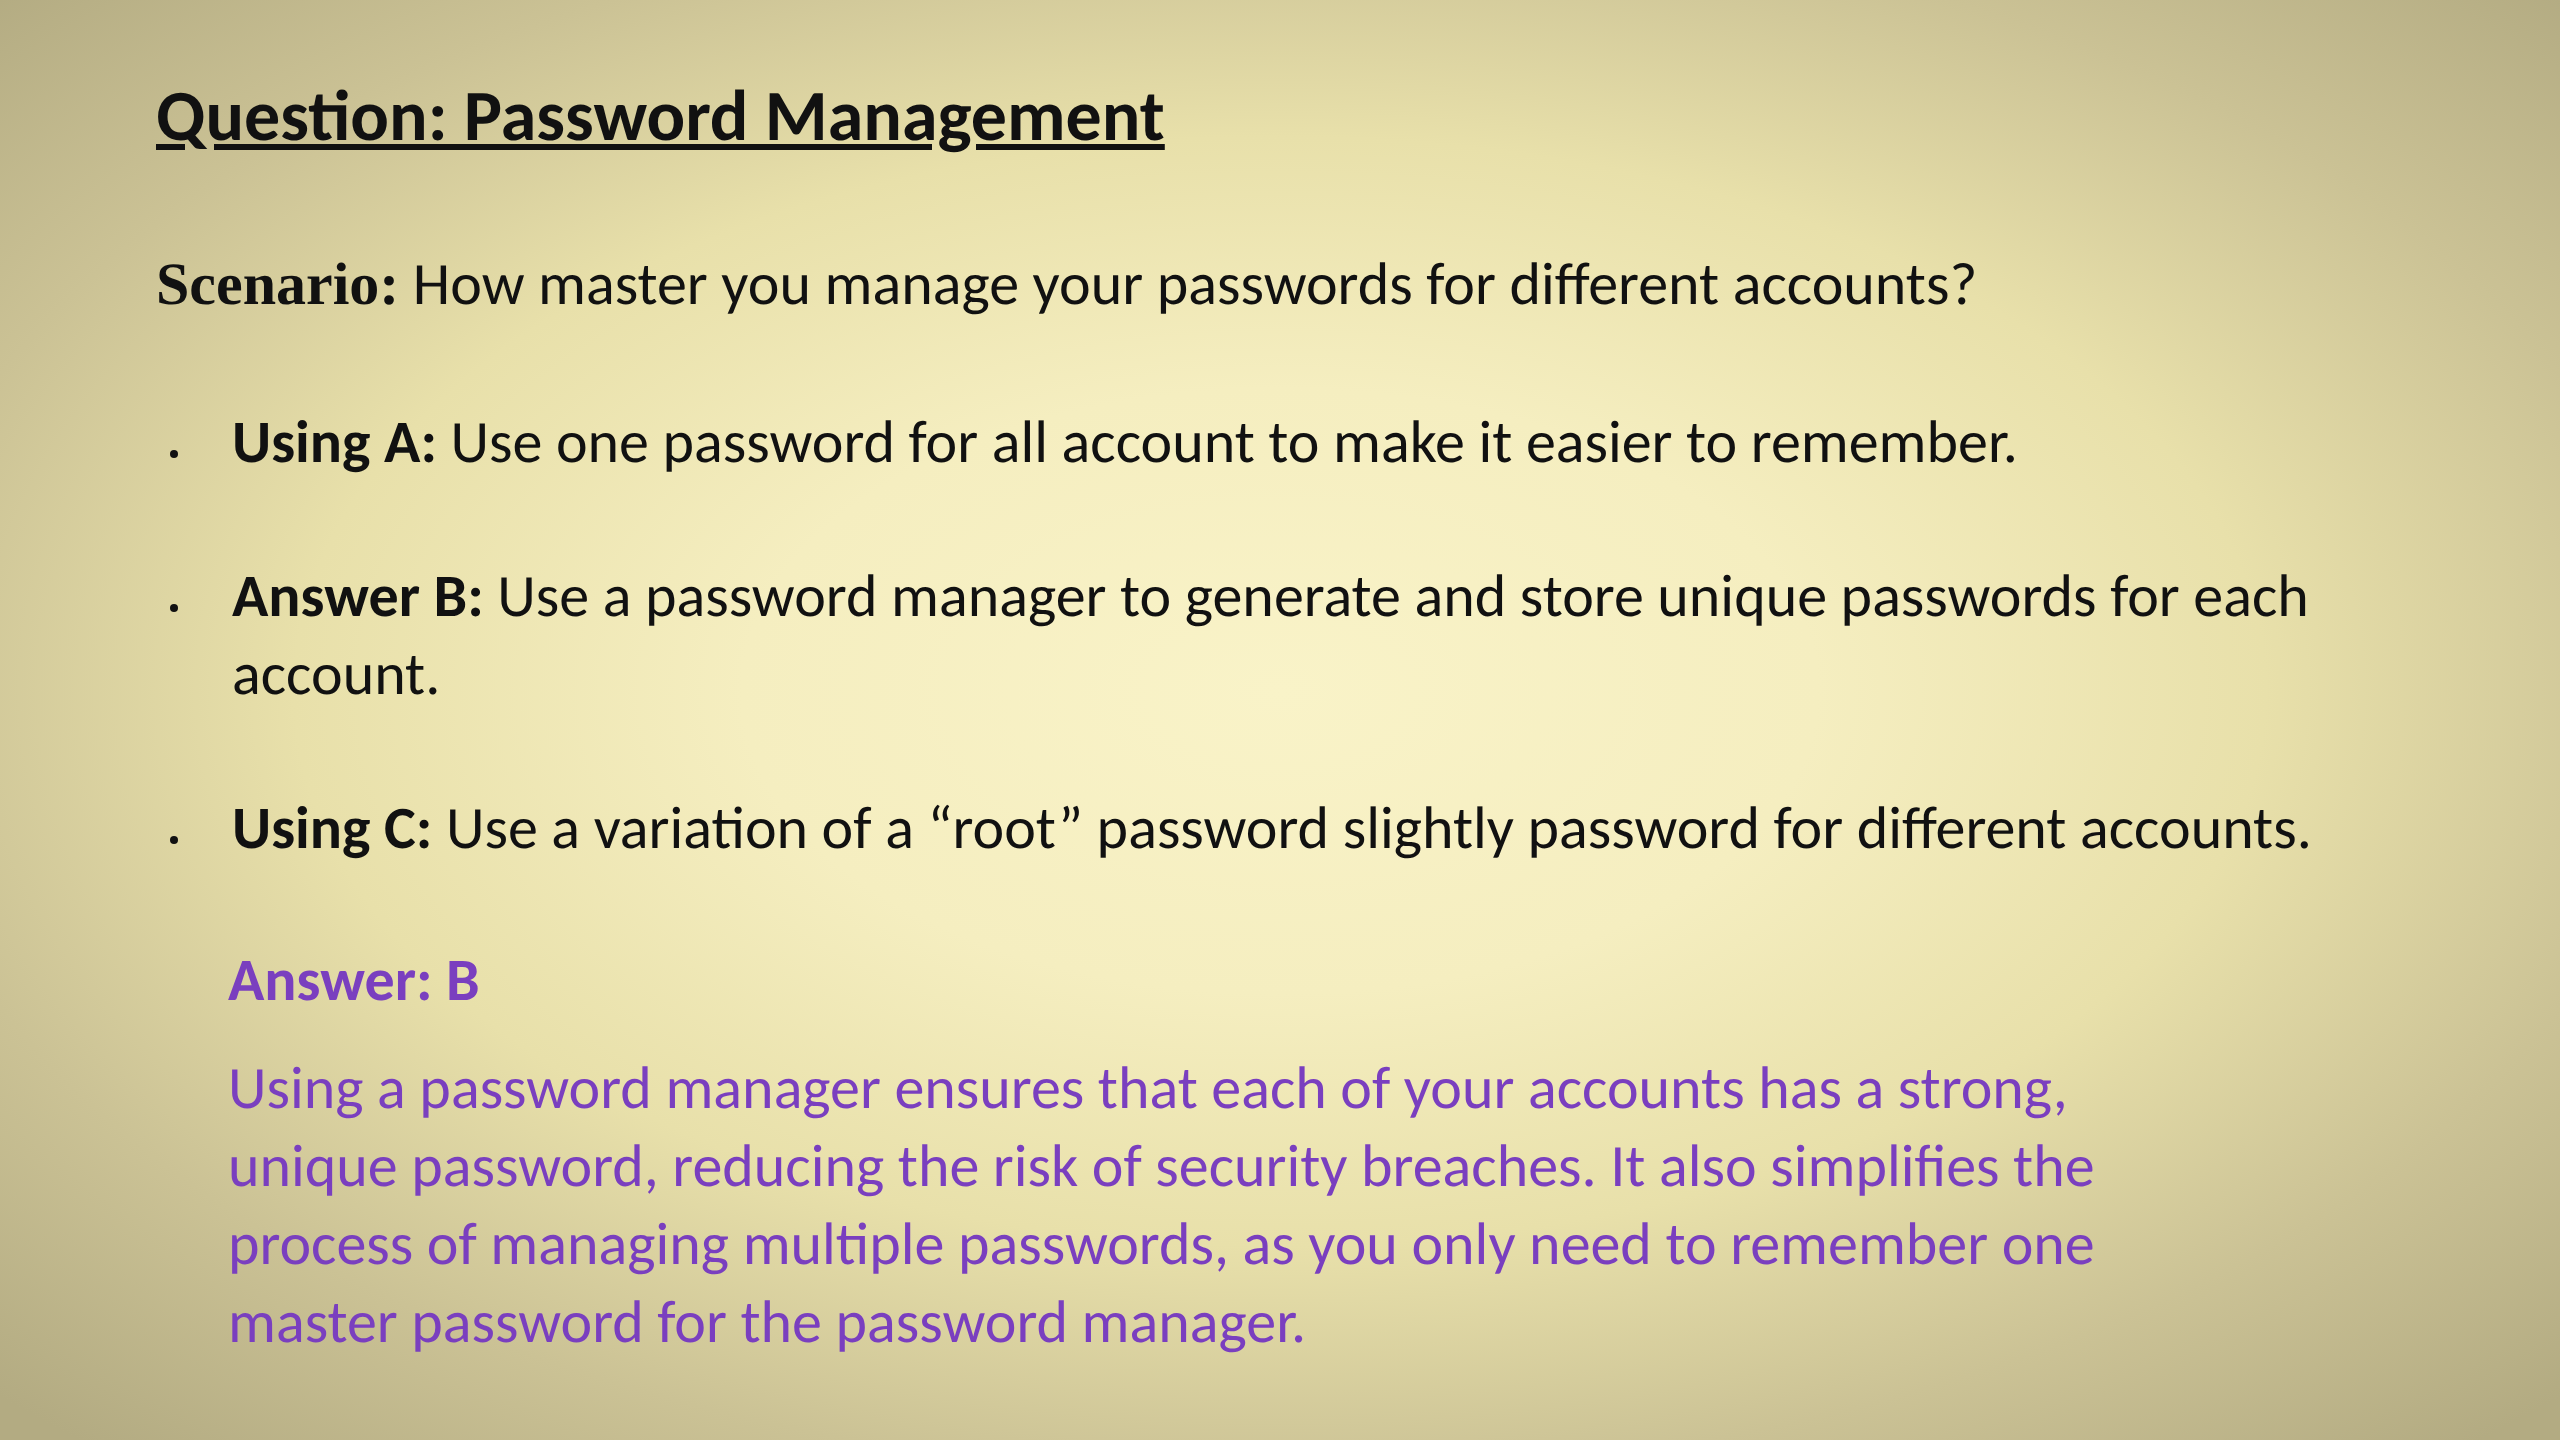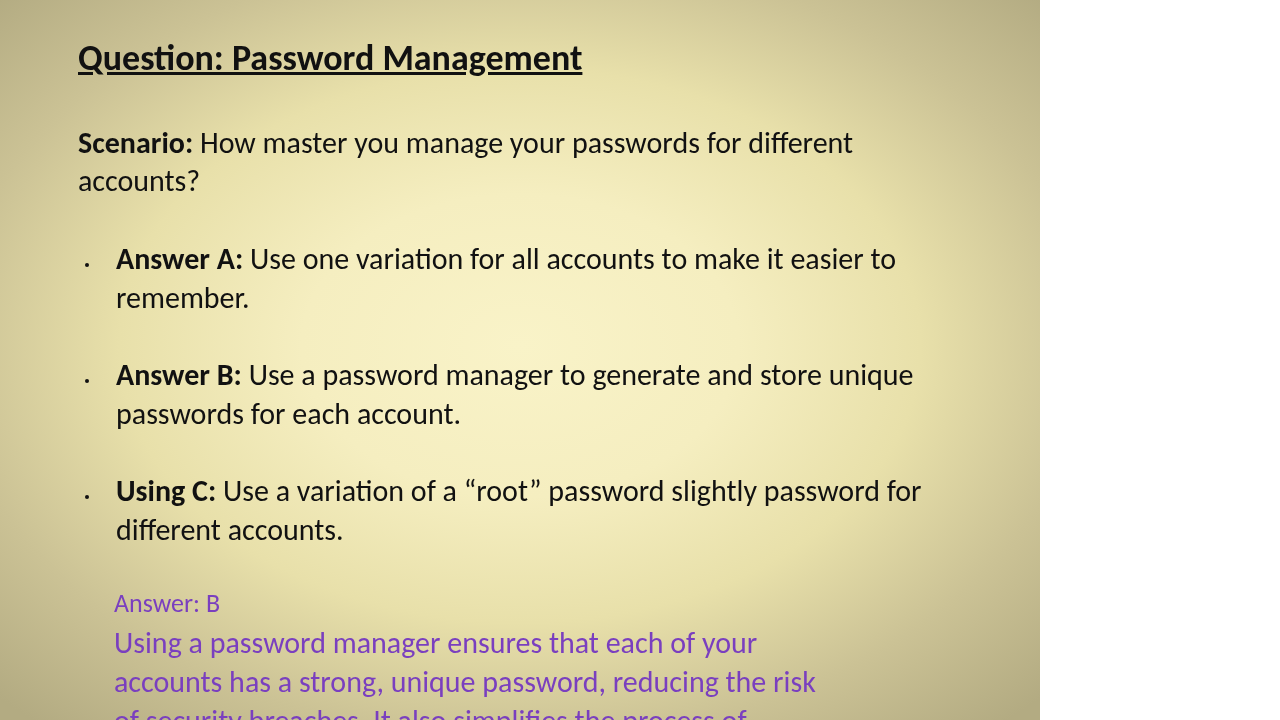--- a/index.html
+++ b/index.html
@@ -4,21 +4,21 @@
 <style>
   html, body {
     margin: 0;
     padding: 0;
     width: 1280px;
     height: 720px;
     overflow: hidden;
     font-family: "Gill Sans", "Gill Sans MT", "Segoe UI", Calibri, sans-serif;
   }
   .slide {
-    width: 1040px;
+    width: 1280px;
     height: 720px;
     box-sizing: border-box;
     background: radial-gradient(ellipse 70% 70% at 50% 48%, #f9f3c8 0%, #f5eec0 30%, #e8e0aa 55%, #cbc295 78%, #b3ab82 100%);
     padding: 36px 78px 26px 78px;
     color: #111;
     position: relative;
   }
   .title {
     font-size: 36px;
     font-weight: 700;
@@ -26,20 +26,21 @@
     letter-spacing: 0px;
     margin-bottom: 44px;
   }
   .scenario {
     font-size: 30px;
     line-height: 1.25;
     margin-bottom: 40px;
   }
   .scenario .label {
     font-weight: 700;
+    font-family: Liberation Serif, serif;
   }
   ul.options {
     list-style: disc;
     margin: 0;
     padding: 0 0 0 22px;
   }
   ul.options li {
     font-size: 30px;
     line-height: 1.3;
     margin-bottom: 38px;
@@ -51,43 +52,43 @@
   ul.options li .opt-label {
     font-weight: 700;
   }
   .answer-block {
     margin-top: 18px;
     padding-left: 36px;
     padding-right: 140px;
     color: #7a3fbf;
   }
   .answer-heading {
-    font-size: 26px;
-    font-weight: 400;
-    margin-bottom: 4px;
+    font-size: 30px;
+    font-weight: 700;
+    margin-bottom: 16px;
   }
   .answer-text {
     font-size: 30px;
     line-height: 1.3;
   }
 </style>
 </head>
 <body>
 
 <div class="slide">
 
   <div class="title">Question: Password Management</div>
 
   <div class="scenario">
     <span class="label">Scenario:</span><span> How master you manage your passwords for different accounts?</span>
   </div>
 
   <ul class="options">
     <li>
-      <span class="opt-label">Answer A:</span><span> Use one variation for all accounts to make it easier to remember.</span>
+      <span class="opt-label">Using A:</span><span> Use one password for all account to make it easier to remember.</span>
     </li>
     <li>
       <span class="opt-label">Answer B:</span><span> Use a password manager to generate and store unique passwords for each account.</span>
     </li>
     <li>
       <span class="opt-label">Using C:</span><span> Use a variation of a “root” password slightly password for different accounts.</span>
     </li>
   </ul>
 
   <div class="answer-block">

